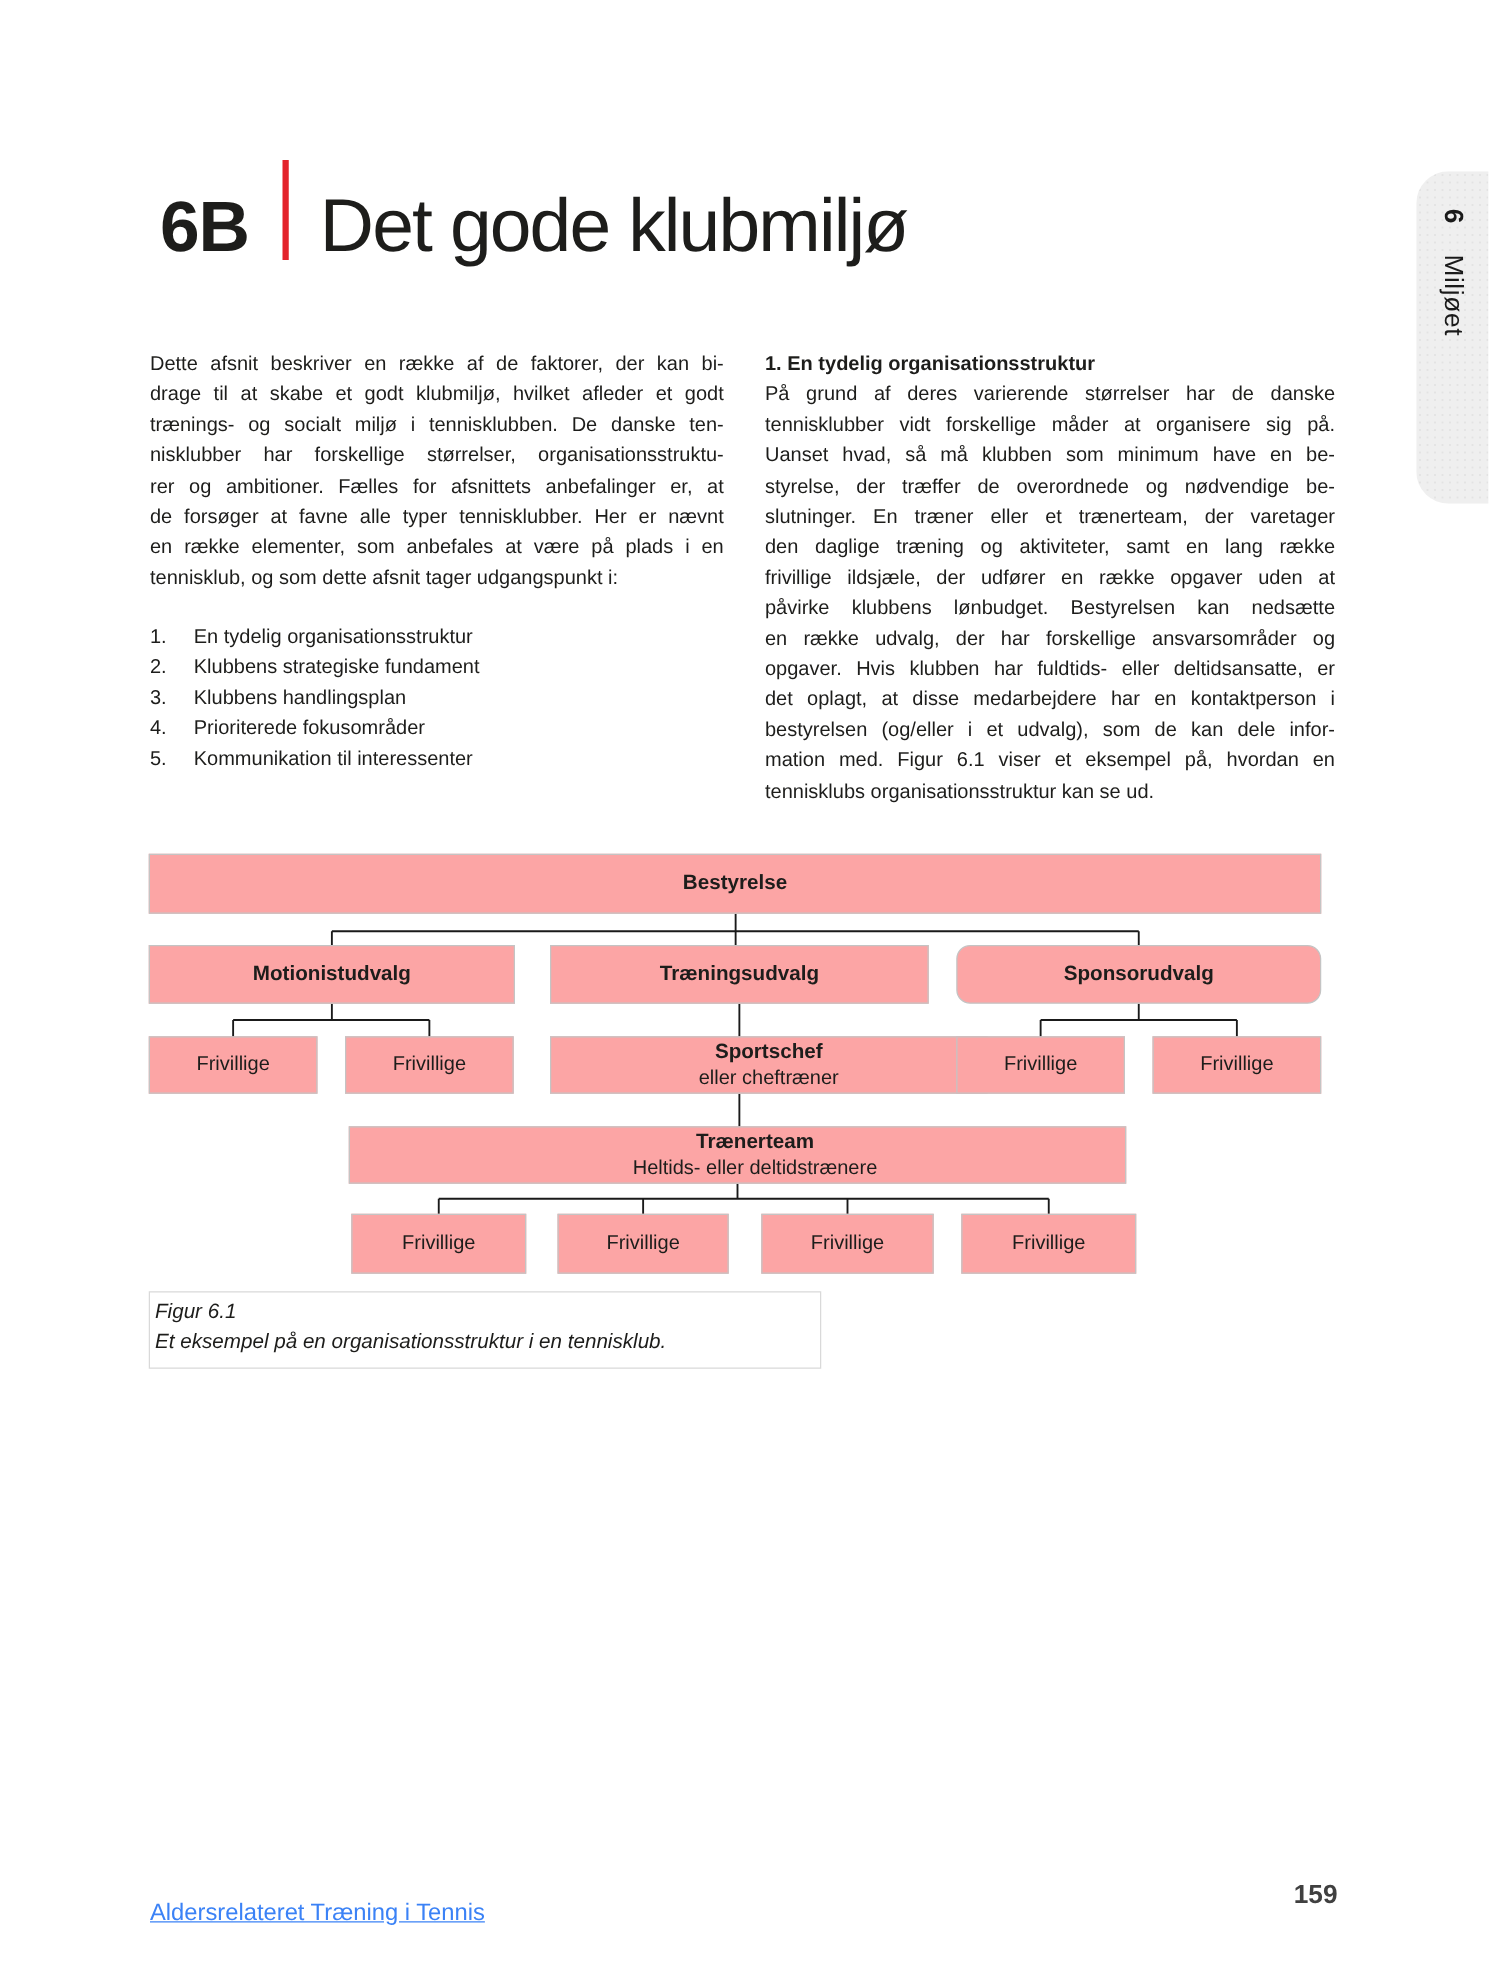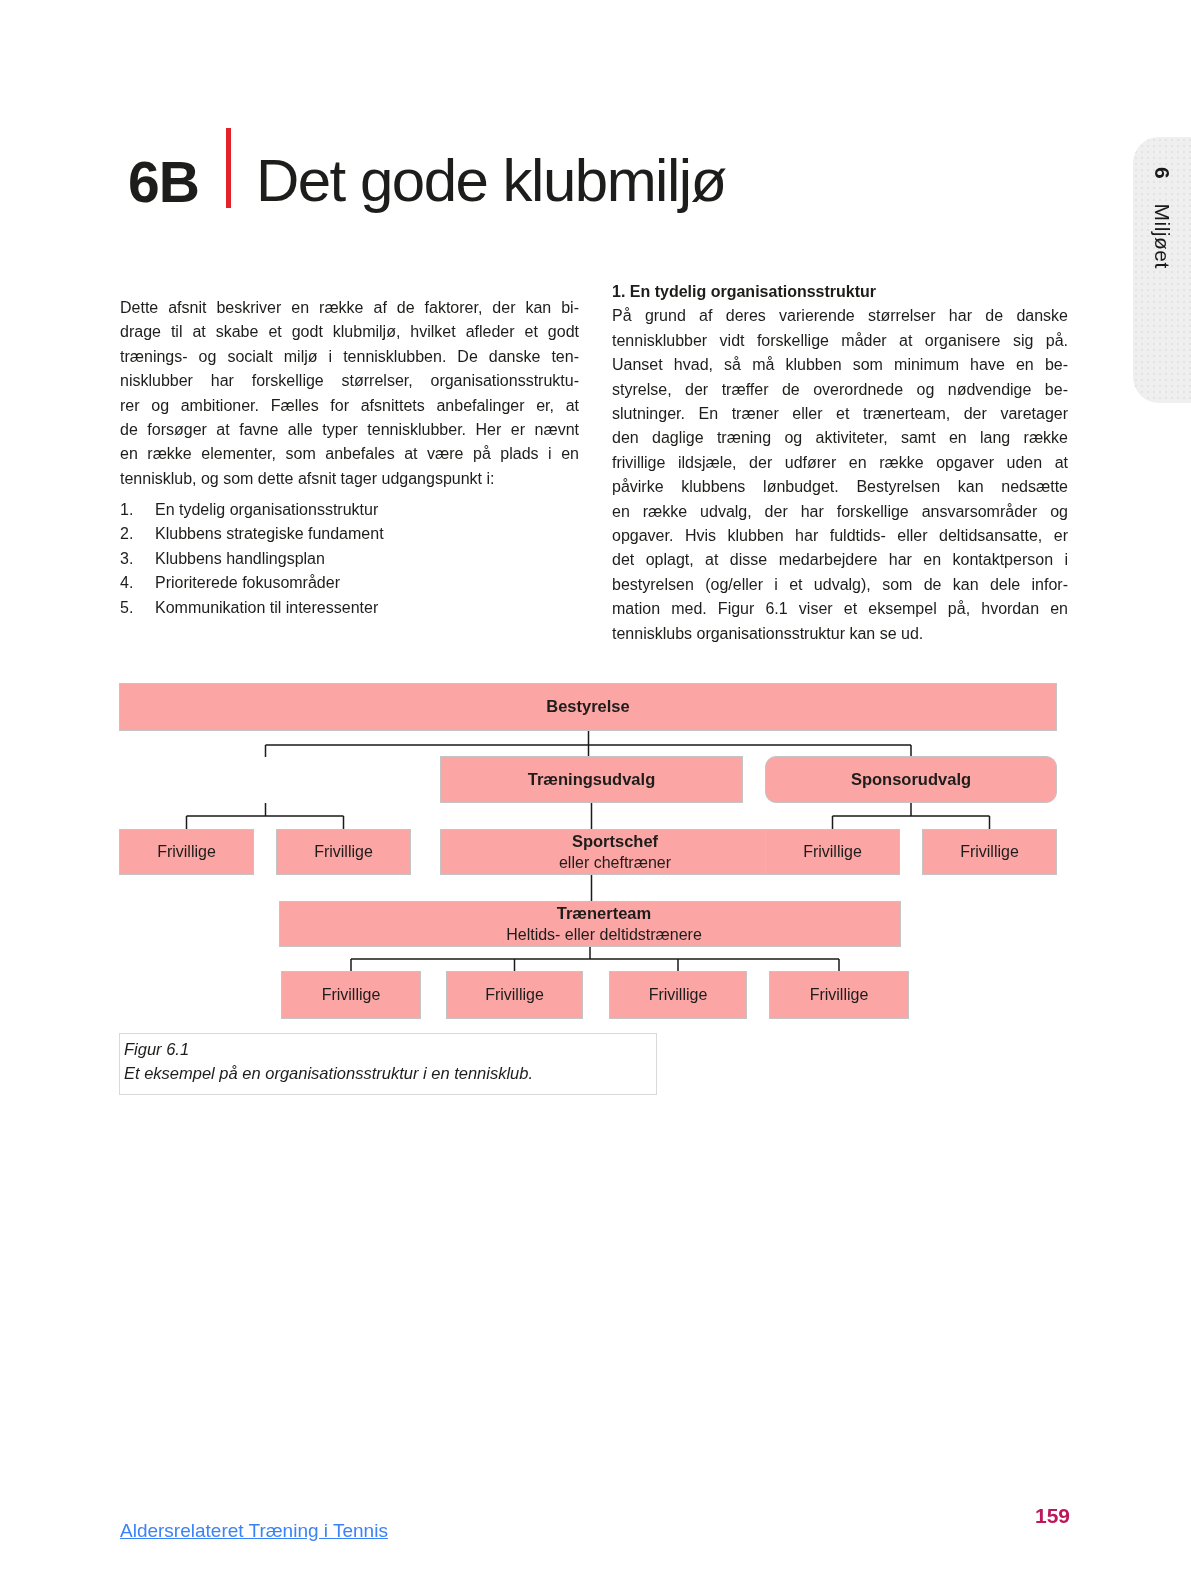--- a/index.html
+++ b/index.html
@@ -19,21 +19,21 @@
   }
   #chapter-num{font-size:57px;font-weight:bold;letter-spacing:-1px;}
   #page-title{font-size:60px;font-weight:400;letter-spacing:-1.5px;margin-left:57px;}
   #header-divider{
     position:absolute;left:226px;top:128px;width:5px;height:80px;
     background:#e3232b;
   }
 
   
   .bodycol{position:absolute;font-size:16px;line-height:24.4px;}
-  #intro-col{left:120px;top:296px;width:459px;}
+  #intro-col{left:120px;top:280px;width:459px;}
   #section-col{left:612px;top:280px;width:456px;}
   .jline{text-align:justify;text-align-last:justify;}
   .pline{text-align:left;}
   #section-heading{font-weight:bold;}
 
   #focus-list{position:absolute;left:120px;top:498px;width:459px;font-size:16px;line-height:24.4px;}
   .li-row{display:flex;}
   .li-num{width:35px;flex:0 0 35px;}
   .li-txt{flex:1;}
 
@@ -88,21 +88,21 @@
   }
   .tab-num{font-weight:bold;margin-bottom:18px;}
 
   
   #footer-title{
     position:absolute;left:120px;top:1520px;
     font-size:19px;color:#3b82f6;text-decoration:underline;
   }
   #page-number{
     position:absolute;left:1000px;top:1504px;width:70px;
-    text-align:right;font-size:21px;font-weight:bold;color:#be185d;
+    text-align:right;font-size:21px;font-weight:bold;color:#404040;
   }
 </style>
 </head>
 <body>
 
 <div class="page">
 
   <div id="header-row">
     <span id="chapter-num">6B</span>
     <span id="page-title">Det gode klubmiljø</span>
@@ -168,20 +168,23 @@
         M146.5,120 V133 M67.5,133 H224.5 M67.5,133 V147 M224.5,133 V147
         M472.5,120 V147
         M792,120 V133 M713.5,133 H870.5 M713.5,133 V147 M870.5,133 V147
         M472.5,192 V219
         M471,264 V276 M232,276 H720 M232,276 V289 M395.5,276 V289 M559,276 V289 M720,276 V289"></path>
     </svg>
 
     <div class="obox" id="bx-bestyrelse">
       <span class="ob-title">Bestyrelse</span>
     </div>
+    <div class="obox" id="bx-motionist">
+      <span class="ob-title">Motionistudvalg</span>
+    </div>
     <div class="obox" id="bx-traening">
       <span class="ob-title">Træningsudvalg</span>
     </div>
     <div class="obox" id="bx-sponsor">
       <span class="ob-title">Sponsorudvalg</span>
     </div>
 
     <div class="obox" id="bx-friv1">
       <span>Frivillige</span>
     </div>

